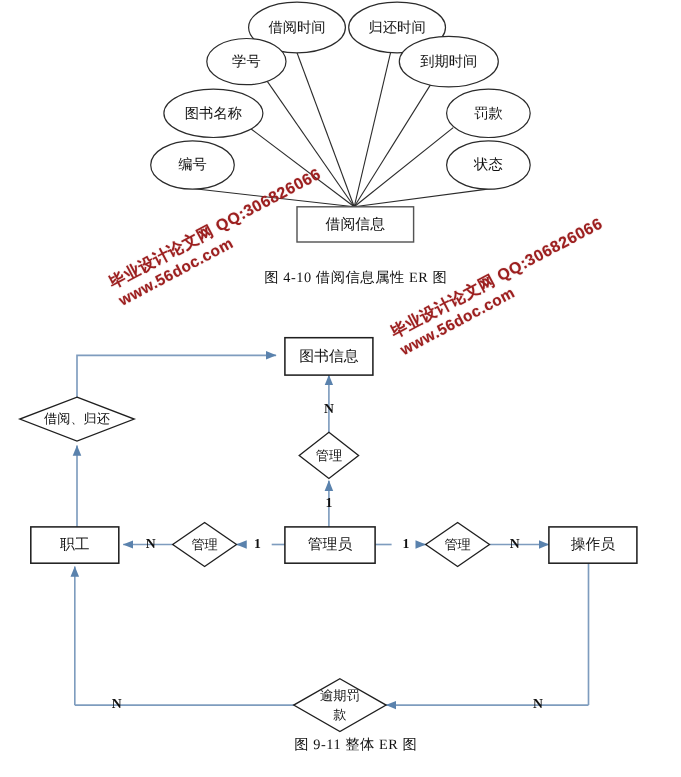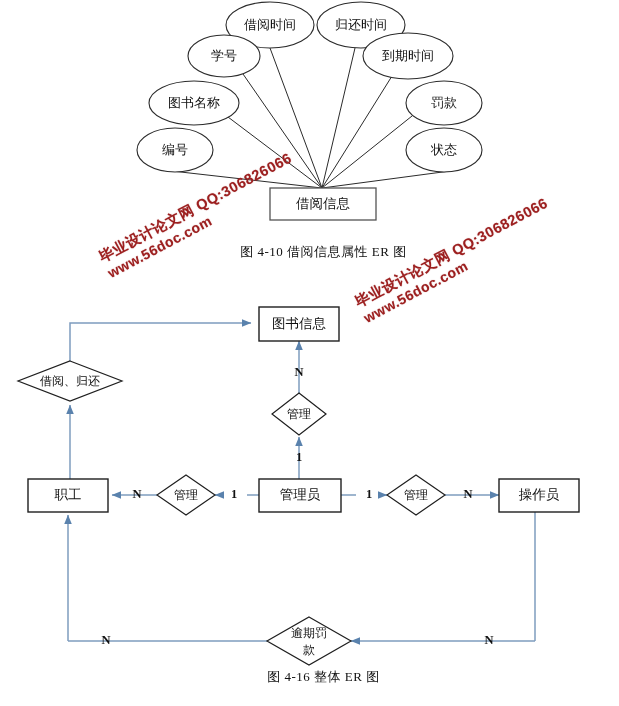--- a/index.html
+++ b/index.html
@@ -188,21 +188,21 @@
       <text class="card-num" x="299" y="458">1</text>
       <text class="card-num" x="137" y="495">N</text>
       <text class="card-num" x="234" y="495">1</text>
       <text class="card-num" x="369" y="495">1</text>
       <text class="card-num" x="468" y="495">N</text>
       <text class="card-num" x="106" y="641">N</text>
       <text class="card-num" x="489" y="641">N</text>
     </g>
   </svg>
 
-  <div class="caption" id="caption-bottom">图 4-16 整体 ER 图</div>
+  <div class="caption" id="caption-bottom">图 9-11 整体 ER 图</div>
 
   <div class="wm" id="wm-left">
     <span class="l1">毕业设计论文网   QQ:306826066</span>
     <span class="l2">www.56doc.com</span>
   </div>
   <div class="wm" id="wm-right">
     <span class="l1">毕业设计论文网   QQ:306826066</span>
     <span class="l2">www.56doc.com</span>
   </div>
 

